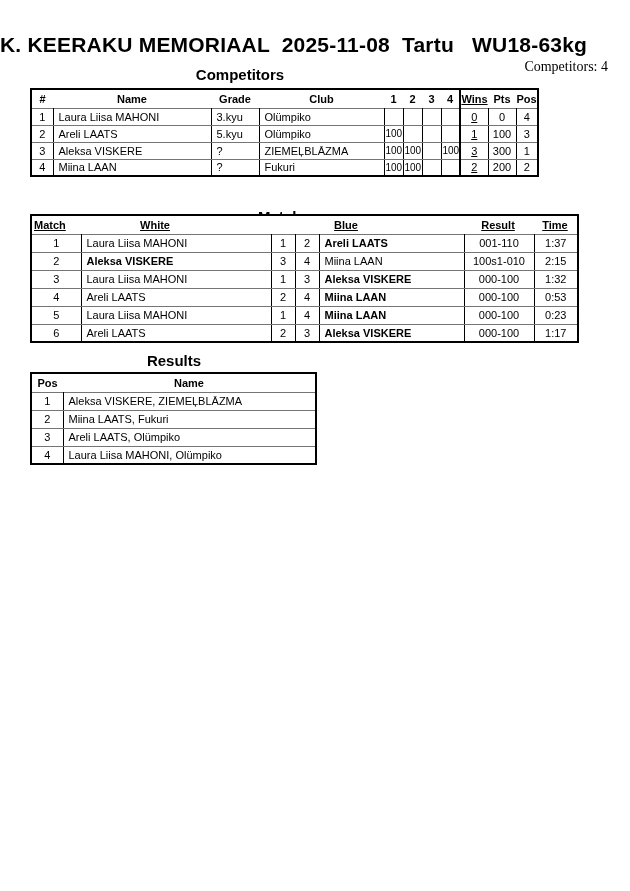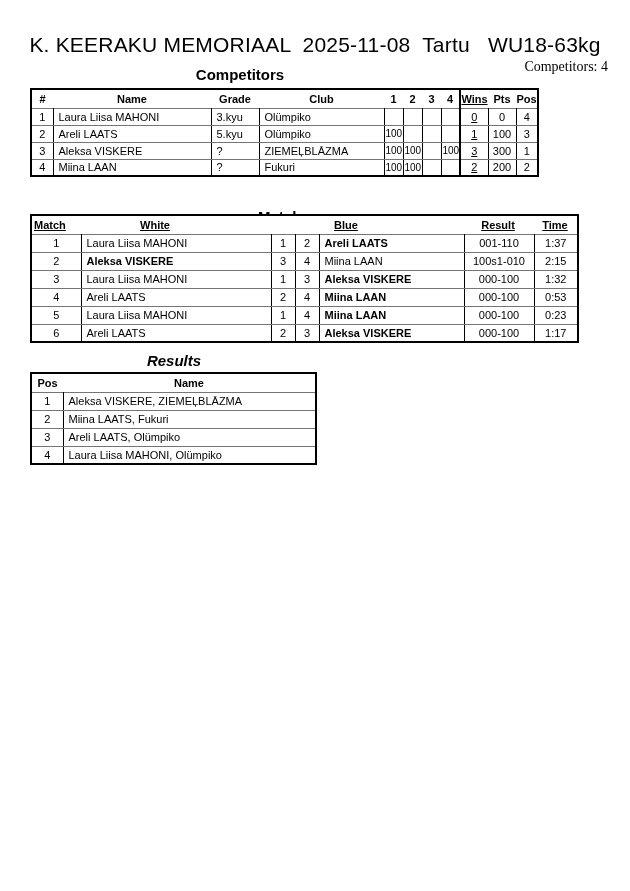--- a/index.html
+++ b/index.html
@@ -4,31 +4,31 @@
 <style>
   * { margin:0; padding:0; box-sizing:border-box; }
   html,body { background:#fff; }
   body {
     width:630px; height:891px; position:relative;
     font-family:"Liberation Sans", sans-serif; color:#000;
   }
 
   .page-title {
     position:absolute; top:33px; left:0; width:630px;
-    text-align:center; font-size:21px; font-weight:normal;
+    font-size:21px; font-weight:bold;
     white-space:pre; letter-spacing:0.2px;
   }
 
   .section-label {
     position:absolute; font-size:15px; font-weight:bold;
     transform:translateX(-50%); white-space:nowrap;
   }
   #competitors-label { top:66px; left:240px; }
   #matches-label    { top:208px; left:288px; }
-  #results-label    { top:352px; left:174px;font-style:italic; }
+  #results-label    { top:352px; left:174px; }
 
   .competitors-count {
     position:absolute; top:59px; right:22px; font-size:14px;font-family:Liberation Serif, serif;
   }
 
   table {
     position:absolute; border-collapse:collapse; table-layout:fixed;
     border:2px solid #000; background:#fff;
   }
   #competitors-table { top:88px;  left:30px; width:507px; }

